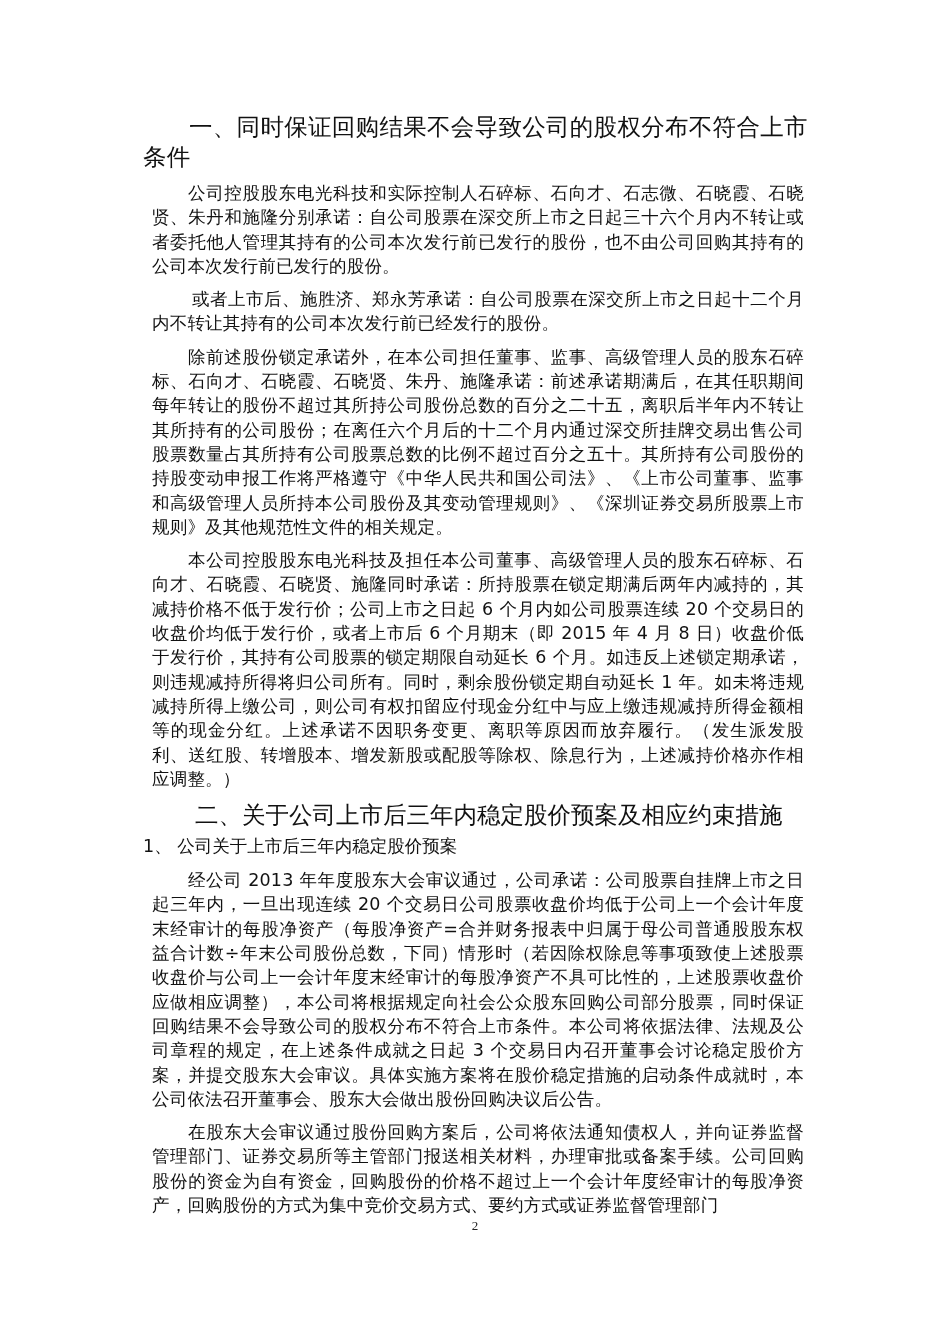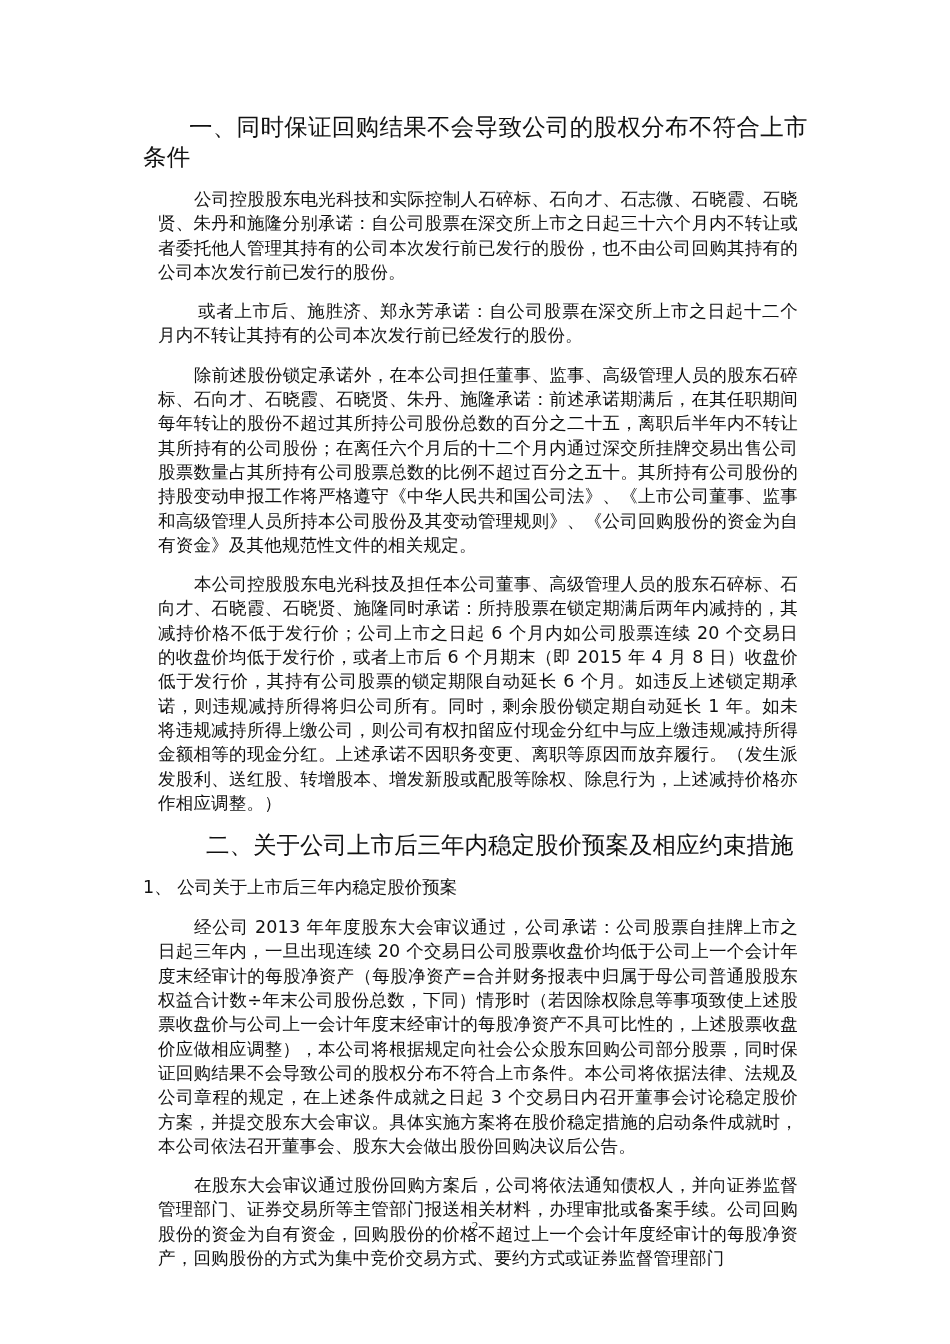--- a/index.html
+++ b/index.html
@@ -1,34 +1,34 @@
 <!DOCTYPE html>
 <html><head>
 <meta charset="utf-8">
 <style>
   html, body { margin: 0; padding: 0; background: #ffffff; }
   body { width: 950px; height: 1344px; position: relative; overflow: hidden;
          font-family: "DejaVu Sans", "Liberation Sans", sans-serif; color: #111; }
   .page { position: absolute; left: 143px; top: 112px; width: 670px; }
   .h1 { font-size: 23.5px; line-height: 30px; margin: 0; letter-spacing: 0.3px; text-indent: 46px; }
-  .h2 { font-size: 23.5px; line-height: 30px; margin: 15px; text-align: left; padding-left: 48px; }
+  .h2 { font-size: 23.5px; line-height: 30px; margin: 4px; text-align: left; padding-left: 48px; }
   .sub { font-size: 17.5px; line-height: 25px; margin: 0; }
-  .p { font-size: 17.5px; line-height: 24.3px; margin: 15px; text-indent: 36px; text-align: justify; letter-spacing: 0.2px; }
+  .p { font-size: 17.5px; line-height: 24.3px; margin: 9px; text-indent: 36px; text-align: justify; letter-spacing: 0.2px; }
   .p.hang { padding-left: 36px; text-indent: 0; }
   .pagenum { position: absolute; top: 1218px; left: 0; width: 950px; text-align: center;
              font-family: "Liberation Serif", serif; font-size: 13px; color: #222; }
 </style>
 </head>
 <body>
 
 <div class="page">
   <p class="h1">一、同时保证回购结果不会导致公司的股权分布不符合上市条件</p>
   <p class="p">公司控股股东电光科技和实际控制人石碎标、石向才、石志微、石晓霞、石晓贤、朱丹和施隆分别承诺：自公司股票在深交所上市之日起三十六个月内不转让或者委托他人管理其持有的公司本次发行前已发行的股份，也不由公司回购其持有的公司本次发行前已发行的股份。</p>
   <p class="p hang" style="padding-left:0;text-indent:40px;padding-right:0">或者上市后、施胜济、郑永芳承诺：自公司股票在深交所上市之日起十二个月内不转让其持有的公司本次发行前已经发行的股份。</p>
-  <p class="p">除前述股份锁定承诺外，在本公司担任董事、监事、高级管理人员的股东石碎标、石向才、石晓霞、石晓贤、朱丹、施隆承诺：前述承诺期满后，在其任职期间每年转让的股份不超过其所持公司股份总数的百分之二十五，离职后半年内不转让其所持有的公司股份；在离任六个月后的十二个月内通过深交所挂牌交易出售公司股票数量占其所持有公司股票总数的比例不超过百分之五十。其所持有公司股份的持股变动申报工作将严格遵守《中华人民共和国公司法》、《上市公司董事、监事和高级管理人员所持本公司股份及其变动管理规则》、《公司回购股份的资金为自有资金》及其他规范性文件的相关规定。</p>
+  <p class="p">除前述股份锁定承诺外，在本公司担任董事、监事、高级管理人员的股东石碎标、石向才、石晓霞、石晓贤、朱丹、施隆承诺：前述承诺期满后，在其任职期间每年转让的股份不超过其所持公司股份总数的百分之二十五，离职后半年内不转让其所持有的公司股份；在离任六个月后的十二个月内通过深交所挂牌交易出售公司股票数量占其所持有公司股票总数的比例不超过百分之五十。其所持有公司股份的持股变动申报工作将严格遵守《中华人民共和国公司法》、《上市公司董事、监事和高级管理人员所持本公司股份及其变动管理规则》、《深圳证券交易所股票上市规则》及其他规范性文件的相关规定。</p>
   <p class="p">本公司控股股东电光科技及担任本公司董事、高级管理人员的股东石碎标、石向才、石晓霞、石晓贤、施隆同时承诺：所持股票在锁定期满后两年内减持的，其减持价格不低于发行价；公司上市之日起 6 个月内如公司股票连续 20 个交易日的收盘价均低于发行价，或者上市后 6 个月期末（即 2015 年 4 月 8 日）收盘价低于发行价，其持有公司股票的锁定期限自动延长 6 个月。如违反上述锁定期承诺，则违规减持所得将归公司所有。同时，剩余股份锁定期自动延长 1 年。如未将违规减持所得上缴公司，则公司有权扣留应付现金分红中与应上缴违规减持所得金额相等的现金分红。上述承诺不因职务变更、离职等原因而放弃履行。（发生派发股利、送红股、转增股本、增发新股或配股等除权、除息行为，上述减持价格亦作相应调整。）</p>
   <p class="h2">二、关于公司上市后三年内稳定股价预案及相应约束措施</p>
   <p class="sub">1、 公司关于上市后三年内稳定股价预案</p>
   <p class="p">经公司 2013 年年度股东大会审议通过，公司承诺：公司股票自挂牌上市之日起三年内，一旦出现连续 20 个交易日公司股票收盘价均低于公司上一个会计年度末经审计的每股净资产（每股净资产=合并财务报表中归属于母公司普通股股东权益合计数÷年末公司股份总数，下同）情形时（若因除权除息等事项致使上述股票收盘价与公司上一会计年度末经审计的每股净资产不具可比性的，上述股票收盘价应做相应调整），本公司将根据规定向社会公众股东回购公司部分股票，同时保证回购结果不会导致公司的股权分布不符合上市条件。本公司将依据法律、法规及公司章程的规定，在上述条件成就之日起 3 个交易日内召开董事会讨论稳定股价方案，并提交股东大会审议。具体实施方案将在股价稳定措施的启动条件成就时，本公司依法召开董事会、股东大会做出股份回购决议后公告。</p>
   <p class="p">在股东大会审议通过股份回购方案后，公司将依法通知债权人，并向证券监督管理部门、证券交易所等主管部门报送相关材料，办理审批或备案手续。公司回购股份的资金为自有资金，回购股份的价格不超过上一个会计年度经审计的每股净资产，回购股份的方式为集中竞价交易方式、要约方式或证券监督管理部门</p>
 </div>
 
 <div class="pagenum">2</div>
 
 </body></html>

